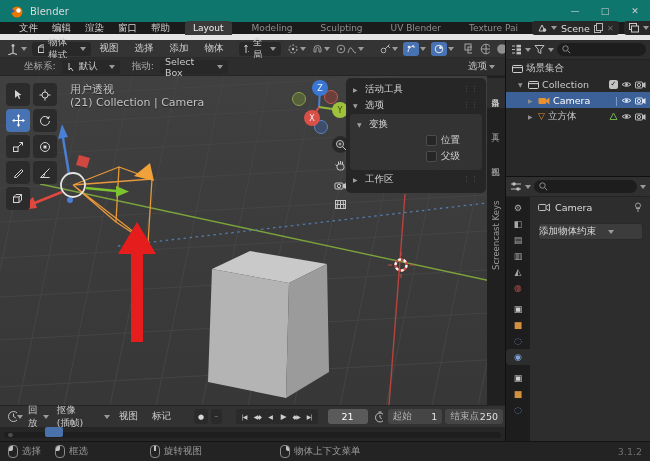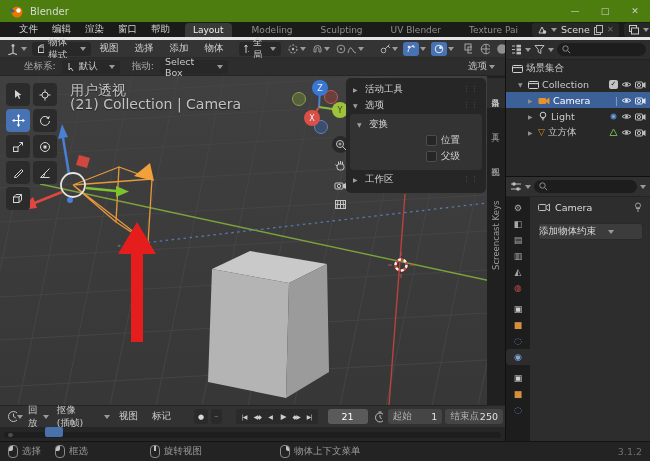--- a/index.html
+++ b/index.html
@@ -4,36 +4,36 @@
 <style>
   html,body{margin:0;padding:0;background:#111;}
   body{font-family:"DejaVu Sans",sans-serif;font-size:9.5px;color:#c9c9c9;-webkit-font-smoothing:antialiased;}
   .window{position:relative;width:650px;height:461px;background:#1c1c1c;overflow:hidden;}
   .abs{position:absolute;}
   .flex{display:flex;align-items:center;}
   .chev{width:0;height:0;border-left:3px solid transparent;border-right:3px solid transparent;border-top:4px solid #9a9a9a;display:inline-block;flex:none;}
   .pill{background:#282828;border-radius:3px;height:14px;display:flex;align-items:center;padding:0 5px;gap:4px;}
   .menuitem{padding:0 7px;color:#d2d2d2;white-space:nowrap;cursor:default;}
   
-  .titlebar{position:absolute;left:0;top:0;width:650px;height:22px;background:#4d7c0f;display:flex;align-items:center;}
+  .titlebar{position:absolute;left:0;top:0;width:650px;height:22px;background:#0f766e;display:flex;align-items:center;}
   .wbtn{width:30px;height:22px;display:flex;align-items:center;justify-content:center;color:#cfcfcf;font-size:9px;}
   
-  .topbar{position:absolute;left:0;top:22px;width:650px;height:18px;background:#1b1b1b;display:flex;align-items:center;border-bottom:3px solid #e5e5e5;box-sizing:border-box;}
+  .topbar{position:absolute;left:0;top:22px;width:650px;height:18px;background:#1b1b1b;display:flex;align-items:center;border-bottom:6px solid #e5e5e5;box-sizing:border-box;}
   .wstab{padding:2px 8px;color:#8f8f8f;border-radius:4px 4px 0 0;white-space:nowrap;font-size:9px;}
   .wstab.active{background:#3a3a3a;color:#efefef;}
   
   .vphead{position:absolute;left:0;top:40px;width:505px;height:18px;background:#343434;display:flex;align-items:center;gap:2px;border-bottom:1px solid #2a2a2a;box-sizing:border-box;}
   .vptool{position:absolute;left:0;top:58px;width:505px;height:18px;background:#2d2d2d;display:flex;align-items:center;border-bottom:1px solid #252525;box-sizing:border-box;}
   .toggle{width:16px;height:14px;border-radius:3px;display:flex;align-items:center;justify-content:center;}
   .toggle.on{background:#4772b3;}
   
   .canvas{position:absolute;left:0;top:76px;width:505px;height:329px;background:linear-gradient(#404040,#373737);overflow:hidden;}
   .tbtn{width:24px;height:23px;background:#2b2b2b;border-radius:4px;display:flex;align-items:center;justify-content:center;margin:0 0 3px 0;}
   .tbtn.on{background:#4772b3;}
-  .ovtext{color:#c3c3c3;font-size:14px;text-shadow:0 1px 1px rgba(0,0,0,.5);white-space:nowrap;}
+  .ovtext{color:#c3c3c3;font-size:11px;text-shadow:0 1px 1px rgba(0,0,0,.5);white-space:nowrap;}
   .navbtn{position:absolute;width:17px;height:17px;display:flex;align-items:center;justify-content:center;border-radius:50%;}
   
   .npanel{position:absolute;left:346px;top:2px;width:140px;background:rgba(37,37,37,.93);border-radius:5px;padding:3px 0 6px 0;}
   .nrow{display:flex;align-items:center;height:16px;padding:0 7px;color:#d6d6d6;gap:4px;}
   .tri{color:#9f9f9f;font-size:6px;width:8px;flex:none;}
   .grip{margin-left:auto;color:#5c5c5c;font-size:7px;letter-spacing:1px;}
   .subbox{background:#333333;border-radius:4px;margin:1px 4px;padding:2px 0 6px 0;}
   .cb{width:9px;height:9px;background:#262626;border:1px solid #4c4c4c;border-radius:2px;flex:none;}
   .vtabs{position:absolute;left:487px;top:0;width:18px;height:329px;background:#202020;}
   .vtab{position:absolute;left:0;width:18px;display:flex;align-items:center;justify-content:center;color:#9b9b9b;font-size:8.5px;writing-mode:vertical-rl;border-radius:0 0 0 0;}
@@ -550,43 +550,20 @@
           </svg>
         <svg width="11" height="9">
             <rect x="0.5" y="2" width="7" height="6" rx="1" fill="none" stroke="#dfe6f2"></rect>
             <circle cx="4" cy="5" r="1.6" fill="none" stroke="#dfe6f2"></circle>
             <path d="M7.5 3.8 L10.5 2 V8 L7.5 6.2" fill="#dfe6f2"></path>
           </svg>
       </span>
     </div>
     <div class="olrow">
       <span class="exp" style="margin-left:18px">▶</span>
-      <svg width="10" height="10">
-          <circle cx="5" cy="4" r="2.8" fill="none" stroke="#cfcfcf"></circle>
-          <path d="M3.7 7.2 H6.3 M4.2 8.8 H5.8" stroke="#cfcfcf"></path>
-        </svg>
-      <span>Light</span>
-      <span class="rt">
-        <svg width="9" height="9">
-            <circle cx="4.5" cy="4.5" r="3" fill="#4a72aa"></circle>
-            <circle cx="4.5" cy="4.5" r="1.2" fill="#8fb3e0"></circle>
-          </svg>
-        <svg width="11" height="9">
-            <path d="M1 4.5 Q5.5 0.8 10 4.5 Q5.5 8.2 1 4.5 Z" fill="none" stroke="#bfbfbf"></path>
-            <circle cx="5.5" cy="4.5" r="1.5" fill="#bfbfbf"></circle>
-          </svg>
-        <svg width="11" height="9">
-            <rect x="0.5" y="2" width="7" height="6" rx="1" fill="none" stroke="#bfbfbf"></rect>
-            <circle cx="4" cy="5" r="1.6" fill="none" stroke="#bfbfbf"></circle>
-            <path d="M7.5 3.8 L10.5 2 V8 L7.5 6.2" fill="#bfbfbf"></path>
-          </svg>
-      </span>
-    </div>
-    <div class="olrow">
-      <span class="exp" style="margin-left:18px">▶</span>
       <span style="color:#e8912d;font-size:9px">▽</span>
       <span>立方体</span>
       <span class="rt">
         <svg width="9" height="9">
             <path d="M4.5 1 L8 7.5 H1 Z" fill="none" stroke="#6fae4a"></path>
           </svg>
         <svg width="11" height="9">
             <path d="M1 4.5 Q5.5 0.8 10 4.5 Q5.5 8.2 1 4.5 Z" fill="none" stroke="#bfbfbf"></path>
             <circle cx="5.5" cy="4.5" r="1.5" fill="#bfbfbf"></circle>
           </svg>

